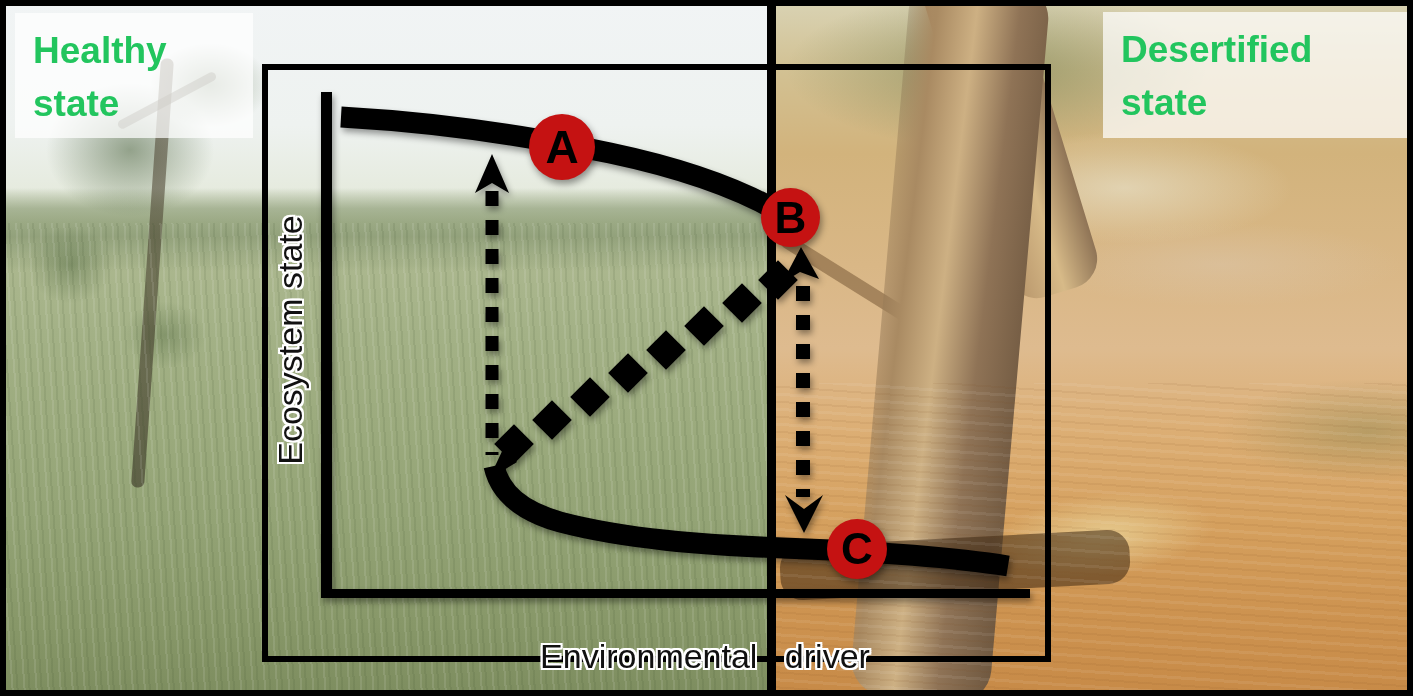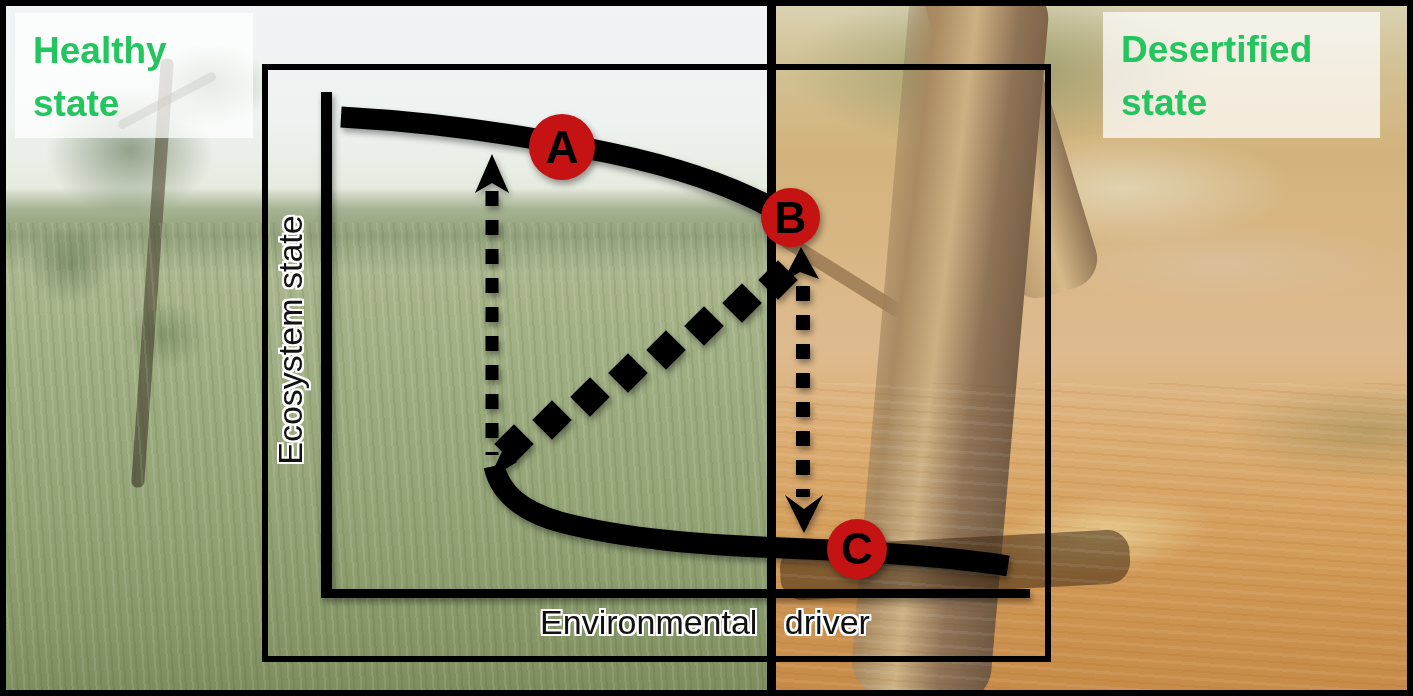--- a/index.html
+++ b/index.html
@@ -93,34 +93,34 @@
   svg.diagram{
     position:absolute; left:0; top:0; z-index:10; pointer-events:none;
   }
   .curve-shadow{ filter:drop-shadow(2px 4px 3px rgba(0,0,0,.38)); }
   
   .state-label{
     position:absolute; z-index:20; background:var(--label-box-bg, rgba(255,255,255,.72));
     color:#22c55e; font-weight:bold; font-size:37px; line-height:53px; padding:11px 18px;
   }
   .state-label.healthy{ left:15px; top:13px; width:238px; height:125px; }
-  .state-label.desertified{ left:1103px; top:12px; width:277px; height:126px; }
+  .state-label.desertified{ left:1103px; top:12px; width:309px; height:126px; }
   
   .axis-label{
     position:absolute; z-index:15; color:#111; font-size:34px;
     text-shadow:-2px -2px 0 #fff, 2px -2px 0 #fff, -2px 2px 0 #fff, 2px 2px 0 #fff,
                  0 -2px 0 #fff, 0 2px 0 #fff, -2px 0 0 #fff, 2px 0 0 #fff;
     white-space:nowrap; text-align:center;
   }
   .axis-label.y{
     left:116px; top:320px; width:350px; height:40px;
     transform:rotate(-90deg);
   }
   .axis-label.x{
-    left:455px; top:603px; width:500px; word-spacing:18px;
+    left:455px; top:637px; width:500px; word-spacing:18px;
   }
   
   .point-marker{
     position:absolute; z-index:25; border-radius:50%;
     background:var(--marker-red,#c51212);
     display:flex; align-items:center; justify-content:center;
     color:#000; font-weight:bold;
     box-shadow:2px 4px 7px rgba(0,0,0,.40);
   }
   .point-marker.a{ left:529px; top:114px; width:66px; height:66px; font-size:46px; }

